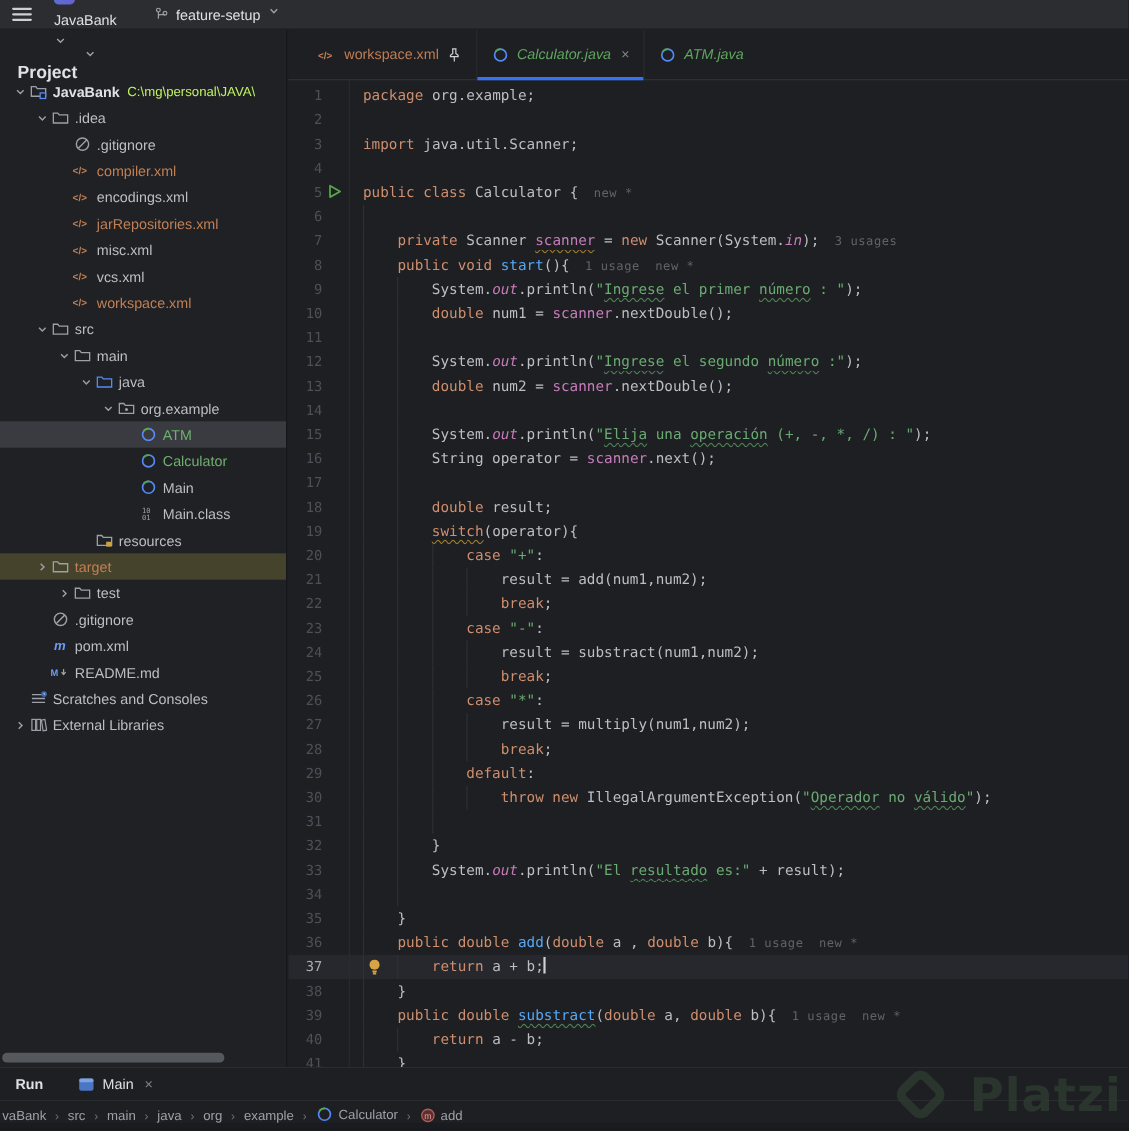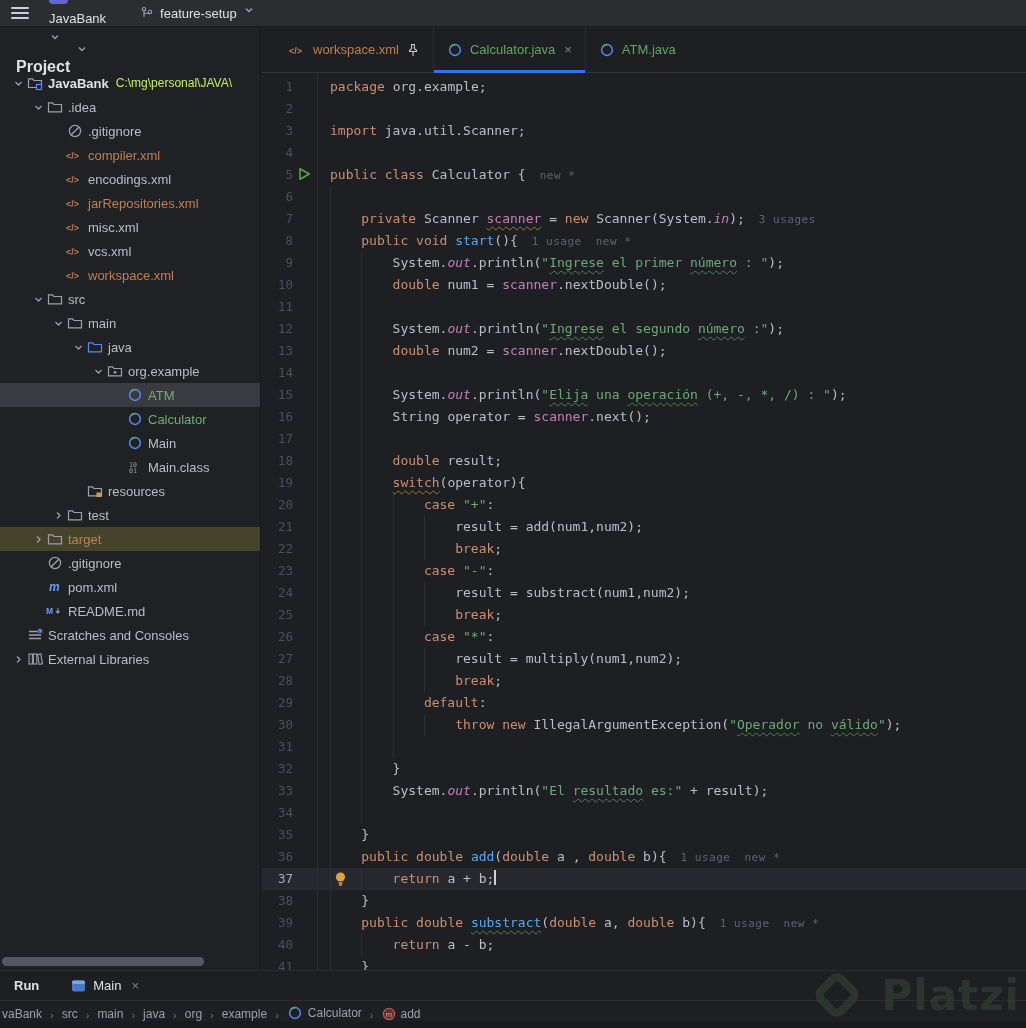--- a/index.html
+++ b/index.html
@@ -34,21 +34,21 @@
   .trow.exc { background:#45432B; }
   .trow .lbl.c-orange { color:#C07F55; }
   .trow .lbl.c-green { color:#6FAF70; }
   .trow .lbl.bold { font-weight:bold; color:#DFE1E5; }
   .hscroll { position:absolute; left:2px; bottom:4px; width:202px; height:9px; background:#55585D; border-radius:5px; }
 
   
   .editor-zone { position:absolute; left:262px; top:27px; right:0; bottom:58px; background:#1E1F22; }
   .tabbar { height:46px; display:flex; align-items:stretch; border-bottom:1px solid #313438; padding-left:14px; }
   .tab { display:flex; align-items:center; gap:7px; padding:0 13px; position:relative; font-size:13px; cursor:pointer; }
-  .tab + .tab { border-left:1px solid #2A2C30; }
+  .tab + .tab { border-left:1px solid #2A2C30;font-style:italic; }
   .tab.active::after { content:""; position:absolute; left:0; right:0; bottom:-1px; height:3px; background:#3574F0; }
   .tab .tlabel.c-orange { color:#BF7D52; }
   .tab .tlabel.c-green { color:#5FA75F; }
   .tab .closex { color:#7F838A; font-size:13px; margin-left:2px; }
   .code-wrap { position:relative; height:calc(100% - 46px); overflow:hidden;
                font-family:"DejaVu Sans Mono","Liberation Mono",monospace; font-size:13px; padding-top:3px; }
   .gutter-sep { position:absolute; left:55px; top:0; bottom:0; width:1px; background:#2B2D31; z-index:3; }
   .line { height:22px; line-height:22px; white-space:pre; position:relative; }
   .line.current { background:#26282E; }
   .ln { display:inline-block; width:31px; text-align:right; color:#4B5059; margin-right:37px; font-size:12.5px; }
@@ -318,45 +318,45 @@
         <div class="trow" style="padding-left: 70px;">
           <span class="chv"></span>
           <span class="ticon">
             <svg width="16" height="16" viewBox="0 0 16 16">
               <path d="M1.5 12.8 V3.8 h4 l1.4 1.7 h7.6 v7.3 z" fill="none" stroke="#9DA0A8" stroke-width="1.2"></path>
               <rect x="9.5" y="9.5" width="5" height="4.5" fill="#C9A343"></rect>
             </svg>
           </span>
           <span class="lbl">resources</span>
         </div>
-        <div class="trow" style="padding-left: 50px;">
+        <div class="trow exc" style="padding-left: 30px;">
           <span class="chv">
             <svg width="9" height="9" viewBox="0 0 9 9">
               <polyline points="3,1.5 6,4.5 3,7.5" fill="none" stroke="#9DA0A8" stroke-width="1.3"></polyline>
             </svg>
           </span>
           <span class="ticon">
             <svg width="16" height="16" viewBox="0 0 16 16">
               <path d="M1.5 12.8 V3.8 h4 l1.4 1.7 h7.6 v7.3 z" fill="none" stroke="#9DA0A8" stroke-width="1.2"></path>
             </svg>
           </span>
+          <span class="lbl c-orange">target</span>
+        </div>
+        <div class="trow" style="padding-left: 50px;">
+          <span class="chv">
+            <svg width="9" height="9" viewBox="0 0 9 9">
+              <polyline points="3,1.5 6,4.5 3,7.5" fill="none" stroke="#9DA0A8" stroke-width="1.3"></polyline>
+            </svg>
+          </span>
+          <span class="ticon">
+            <svg width="16" height="16" viewBox="0 0 16 16">
+              <path d="M1.5 12.8 V3.8 h4 l1.4 1.7 h7.6 v7.3 z" fill="none" stroke="#9DA0A8" stroke-width="1.2"></path>
+            </svg>
+          </span>
           <span class="lbl">test</span>
-        </div>
-        <div class="trow exc" style="padding-left: 30px;">
-          <span class="chv">
-            <svg width="9" height="9" viewBox="0 0 9 9">
-              <polyline points="3,1.5 6,4.5 3,7.5" fill="none" stroke="#9DA0A8" stroke-width="1.3"></polyline>
-            </svg>
-          </span>
-          <span class="ticon">
-            <svg width="16" height="16" viewBox="0 0 16 16">
-              <path d="M1.5 12.8 V3.8 h4 l1.4 1.7 h7.6 v7.3 z" fill="none" stroke="#9DA0A8" stroke-width="1.2"></path>
-            </svg>
-          </span>
-          <span class="lbl c-orange">target</span>
         </div>
         <div class="trow" style="padding-left: 30px;">
           <span class="chv"></span>
           <span class="ticon">
             <svg width="16" height="16" viewBox="0 0 16 16">
               <circle cx="8" cy="8" r="5.6" fill="none" stroke="#9DA0A8" stroke-width="1.3"></circle>
               <line x1="4.2" y1="11.8" x2="11.8" y2="4.2" stroke="#9DA0A8" stroke-width="1.3"></line>
             </svg>
           </span>
           <span class="lbl">.gitignore</span>

